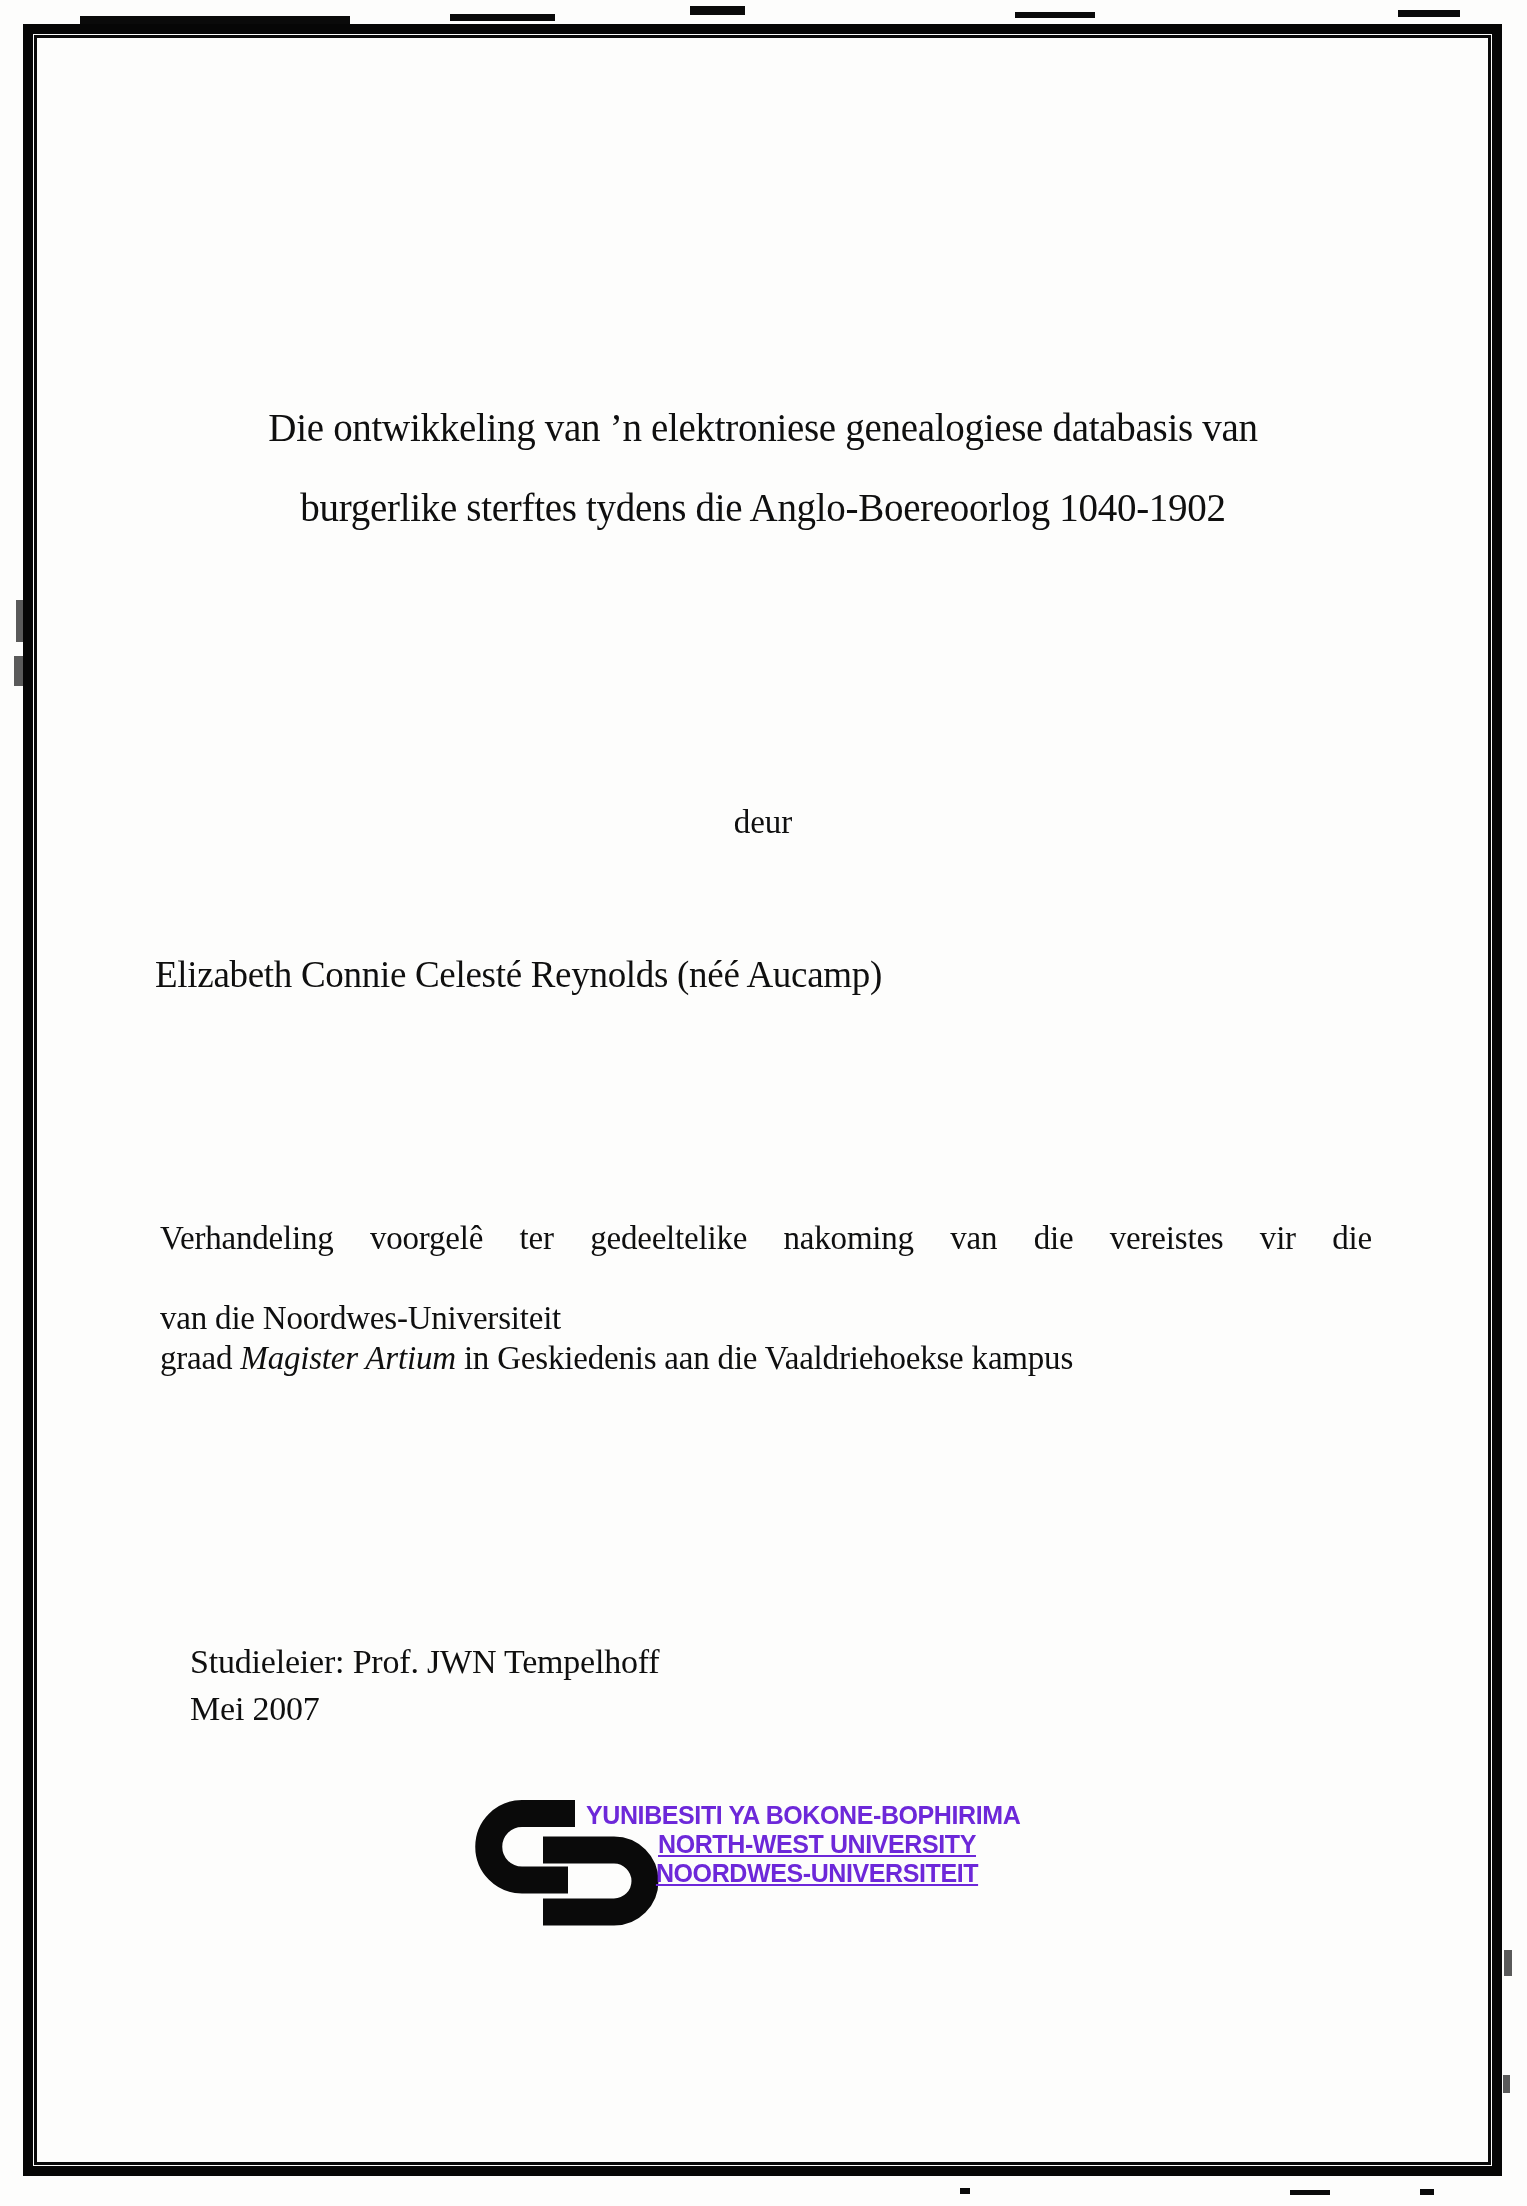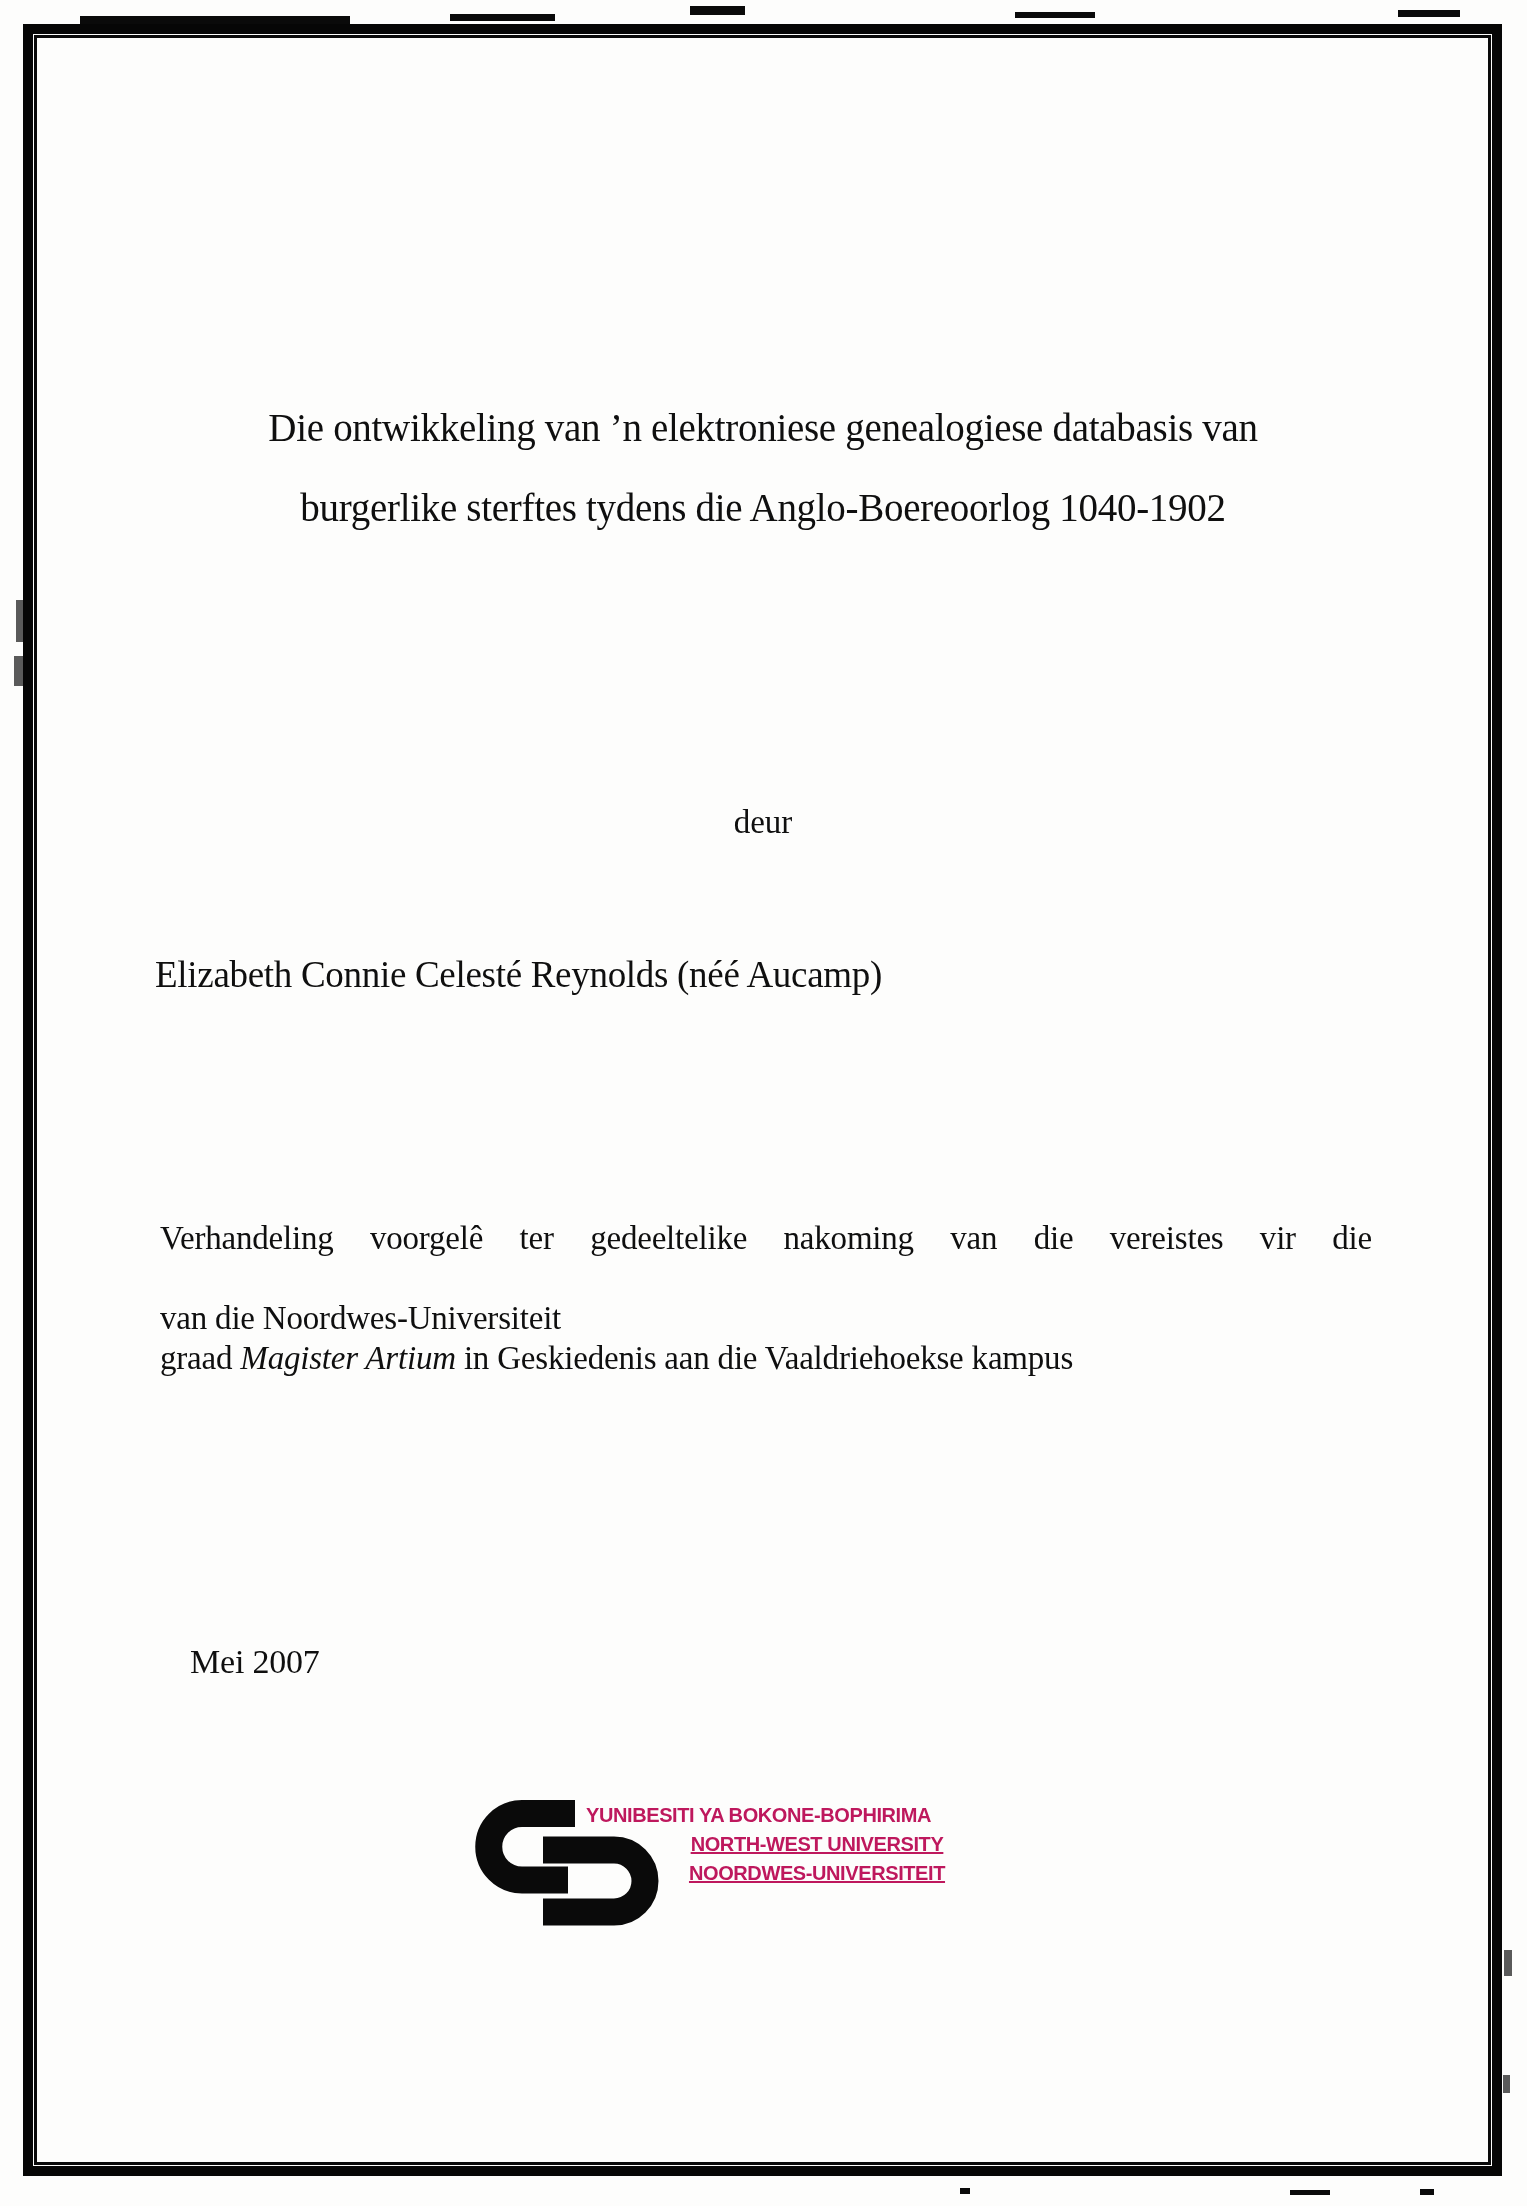--- a/index.html
+++ b/index.html
@@ -74,24 +74,24 @@
     position: absolute;
     left: 464px; top: 1794px;
     width: 640px; height: 140px;
   }
   .logo-mark { position: absolute; left: 0; top: 2px; }
   .logo-text {
     position: absolute;
     left: 122px; top: 7px; width: 462px;
     font-family: "Liberation Sans", sans-serif;
     font-weight: 700;
-    font-size: 20px;
+    font-size: 25px;
     line-height: 29px;
     letter-spacing: -0.4px;
-    color: #be185d;
+    color: #6d28d9;
     white-space: nowrap;
   }
   .logo-text .lr { text-align: center; text-decoration: underline; }
 </style>
 </head>
 <body>
 
 <div class="page">
 
   <div class="artifact" style="left:80px;top:16px;width:270px;height:8px;"></div>
@@ -120,20 +120,21 @@
 
   <div class="author">Elizabeth Connie Celesté Reynolds (néé Aucamp)</div>
 
   <div class="submission">
     <div class="justified">Verhandeling voorgelê ter gedeeltelike nakoming van die vereistes vir die</div>
     <div>van die Noordwes-Universiteit</div>
     <div><span>graad </span><span class="italic">Magister Artium</span><span> in Geskiedenis aan die Vaaldriehoekse kampus</span></div>
   </div>
 
   <div class="supervisor-block">
+    <div>Studieleier: Prof. JWN Tempelhoff</div>
     <div>Mei 2007</div>
   </div>
 
   <div class="logo">
     <svg class="logo-mark" width="206" height="131" viewBox="0 0 206 131" xmlns="http://www.w3.org/2000/svg">
       <g fill="none" stroke="#0a0a0a" stroke-width="27" stroke-linecap="butt">
         <path d="M111 17.5 H58 A33.25 33.25 0 0 0 58 84 H104"></path>
         <path d="M79 54 H150 A31 31 0 0 1 150 116 H79"></path>
       </g>
     </svg>

